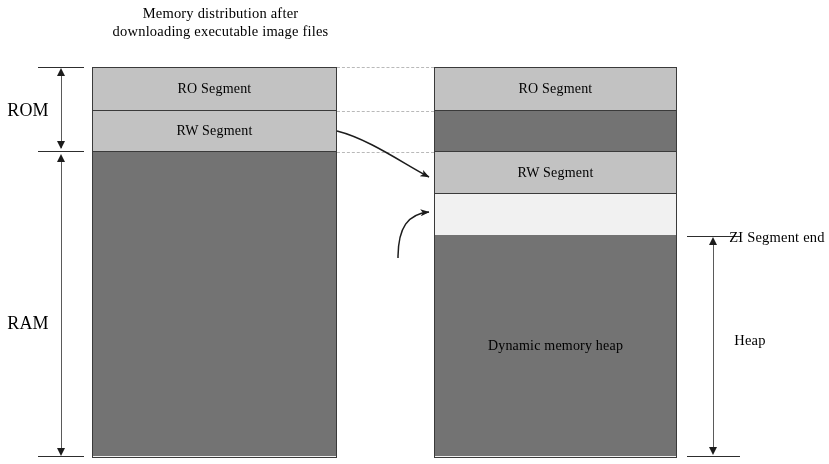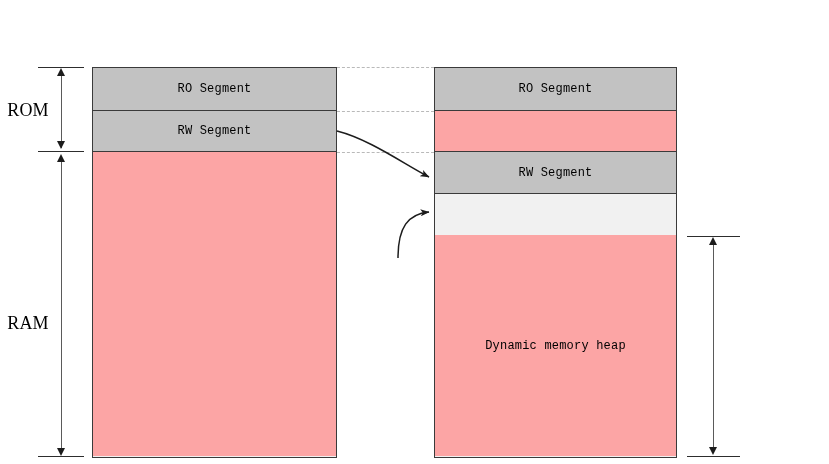--- a/index.html
+++ b/index.html
@@ -39,26 +39,25 @@
   #col-right { left: 434px; top: 67px; width: 243px; height: 391px; }
 
   .seg {
     position: absolute;
     left: 0;
     right: 0;
     box-sizing: border-box;
     display: flex;
     align-items: center;
     justify-content: center;
-    font-size: 12px;
-    letter-spacing: 0.2px;
-    font-family: Liberation Mono, monospace;
+    font-size: 14px;
+    letter-spacing: 0.2px;
   }
   .seg.filled   { background: #c2c2c2; }
-  .seg.blank    { background: #fca5a5; }
+  .seg.blank    { background: #737373; }
   .seg.btm      { border-bottom: 1.6px solid #3a3a3a; }
 
   
   #seg-l-ro   { top: 0px;   height: 43px; }
   #seg-l-rw   { top: 43px;  height: 41px; }
   #seg-l-free { top: 84px;  height: 304px; }
 
   
   #seg-r-ro   { top: 0px;   height: 43px; }
   #seg-r-gap  { top: 43px;  height: 41px; }
@@ -140,20 +139,21 @@
     left: 0; top: 0;
     width: 829px; height: 464px;
     pointer-events: none;
   }
 </style>
 </head>
 <body>
 
 <div id="canvas">
 
+  <div class="title" id="title-left">Memory distribution after downloading executable image files</div>
 
   <div class="column" id="col-left">
     <div class="seg filled btm" id="seg-l-ro">RO Segment</div>
     <div class="seg filled btm" id="seg-l-rw">RW Segment</div>
     <div class="seg blank" id="seg-l-free"></div>
   </div>
 
   <div class="column" id="col-right">
     <div class="seg filled btm" id="seg-r-ro">RO Segment</div>
     <div class="seg blank btm" id="seg-r-gap"></div>
@@ -176,20 +176,22 @@
   <div class="vline" id="arrow-ram"></div>
   <div class="arrowhead up" id="ah-ram-up"></div>
   <div class="arrowhead down" id="ah-ram-down"></div>
   <div class="side-label" id="label-ram">RAM</div>
 
   <div class="tick" id="tick-zi-top"></div>
   <div class="tick" id="tick-zi-bot"></div>
   <div class="vline" id="arrow-heap"></div>
   <div class="arrowhead up" id="ah-heap-up"></div>
   <div class="arrowhead down" id="ah-heap-down"></div>
+  <div class="right-label" id="label-zi-end">ZI Segment end</div>
+  <div class="right-label" id="label-heap">Heap</div>
 
   <svg id="curves" viewBox="0 0 829 464">
     <defs>
       <marker id="ahead" markerWidth="9" markerHeight="7" refX="8.5" refY="3.5" orient="auto" markerUnits="userSpaceOnUse">
         <path d="M0,0 L9,3.5 L0,7 L2.2,3.5 Z" fill="#1c1c1c"></path>
       </marker>
     </defs>
     <path d="M337,131 C369,139 404,164 429,177" fill="none" stroke="#1c1c1c" stroke-width="1.5" marker-end="url(#ahead)"></path>
     <path d="M398,258 C398,227 408,214 429,212" fill="none" stroke="#1c1c1c" stroke-width="1.5" marker-end="url(#ahead)"></path>
   </svg>

